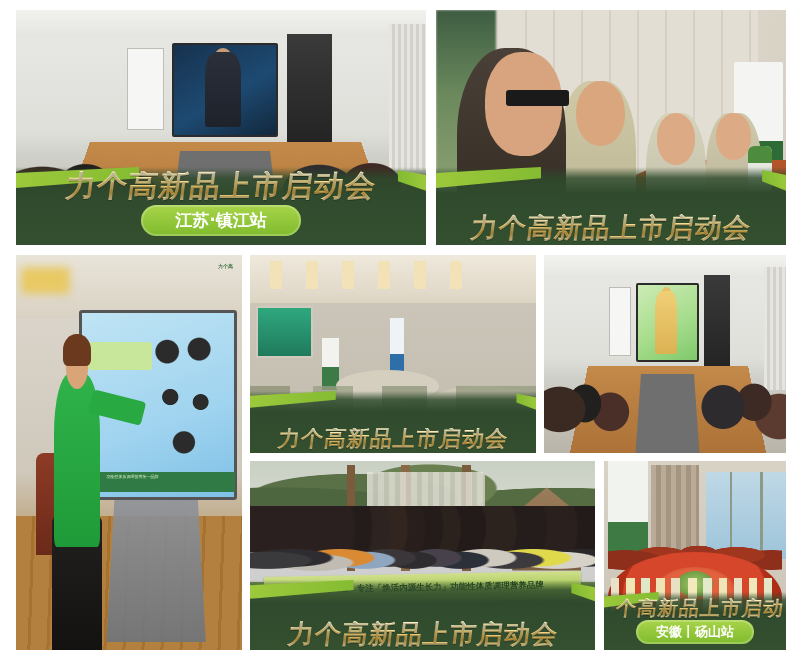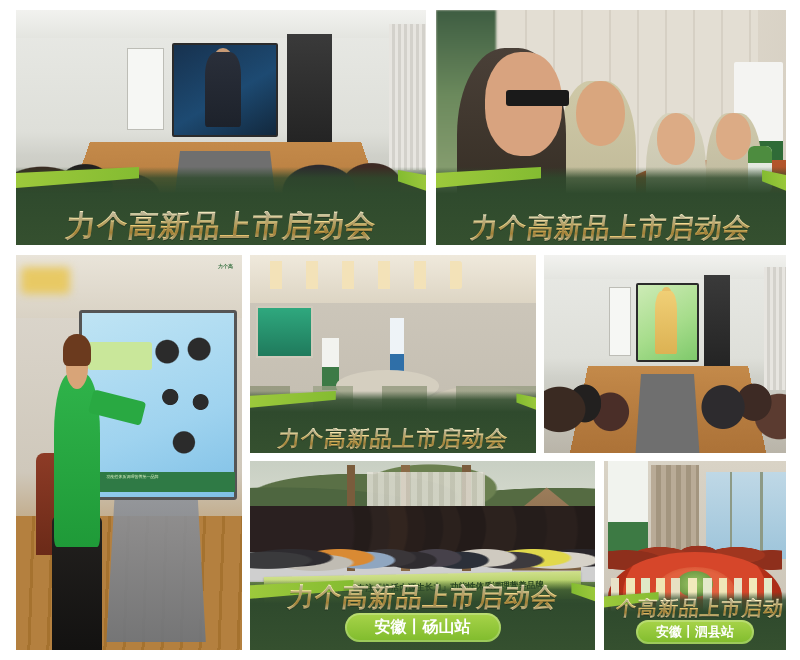--- a/index.html
+++ b/index.html
@@ -288,20 +288,21 @@
         <div class="layer table"></div>
           <div class="layer runner"></div>
         <div class="layer peoL"></div>
           <div class="layer peoR"></div>
       </div>
     </div>
     <div class="banner">
       <div class="swoosh"></div>
       <div class="swoosh-r"></div>
       <div class="title">力个高新品上市启动会</div>
+      <div class="pill">江苏·镇江站</div>
     </div>
   </div>
 
   <div class="panel" id="p2" style="left:436px; top:10px; width:350px; height:235px;">
     <div class="photo">
       <div class="scene roomB">
         <div class="layer wall"></div>
           <div class="layer panels"></div>
         <div class="layer win"></div>
         <div class="layer stand"></div>
@@ -407,21 +408,20 @@
       <div class="held-banner">
         <span class="logo">Lifegy</span>
         <span class="logo">力个高</span>
         <span class="slogan">专注「焕活内源生长力」功能性体质调理营养品牌</span>
       </div>
     </div>
     <div class="banner">
       <div class="swoosh"></div>
       <div class="swoosh-r"></div>
       <div class="title">力个高新品上市启动会</div>
-      <div class="pill">安徽丨砀山站</div>
     </div>
   </div>
 
   <div class="panel" id="p7" style="left:604px; top:461px; width:182px; height:189px;">
     <div class="photo">
       <div class="scene roomF">
         <div class="layer wall"></div>
         <div class="layer win"></div>
           <div class="layer winfrm"></div>
         <div class="layer curt"></div>
@@ -429,17 +429,17 @@
         <div class="layer chairs"></div>
         <div class="layer tbl"></div>
           <div class="layer lazy"></div>
           <div class="layer cntr"></div>
         <div class="layer prods"></div>
       </div>
     </div>
     <div class="banner">
       <div class="swoosh"></div>
       <div class="title">个高新品上市启动</div>
-      <div class="pill">安徽丨泗县站</div>
+      <div class="pill">安徽丨砀山站</div>
     </div>
   </div>
 
 </div>
 
 </body></html>

